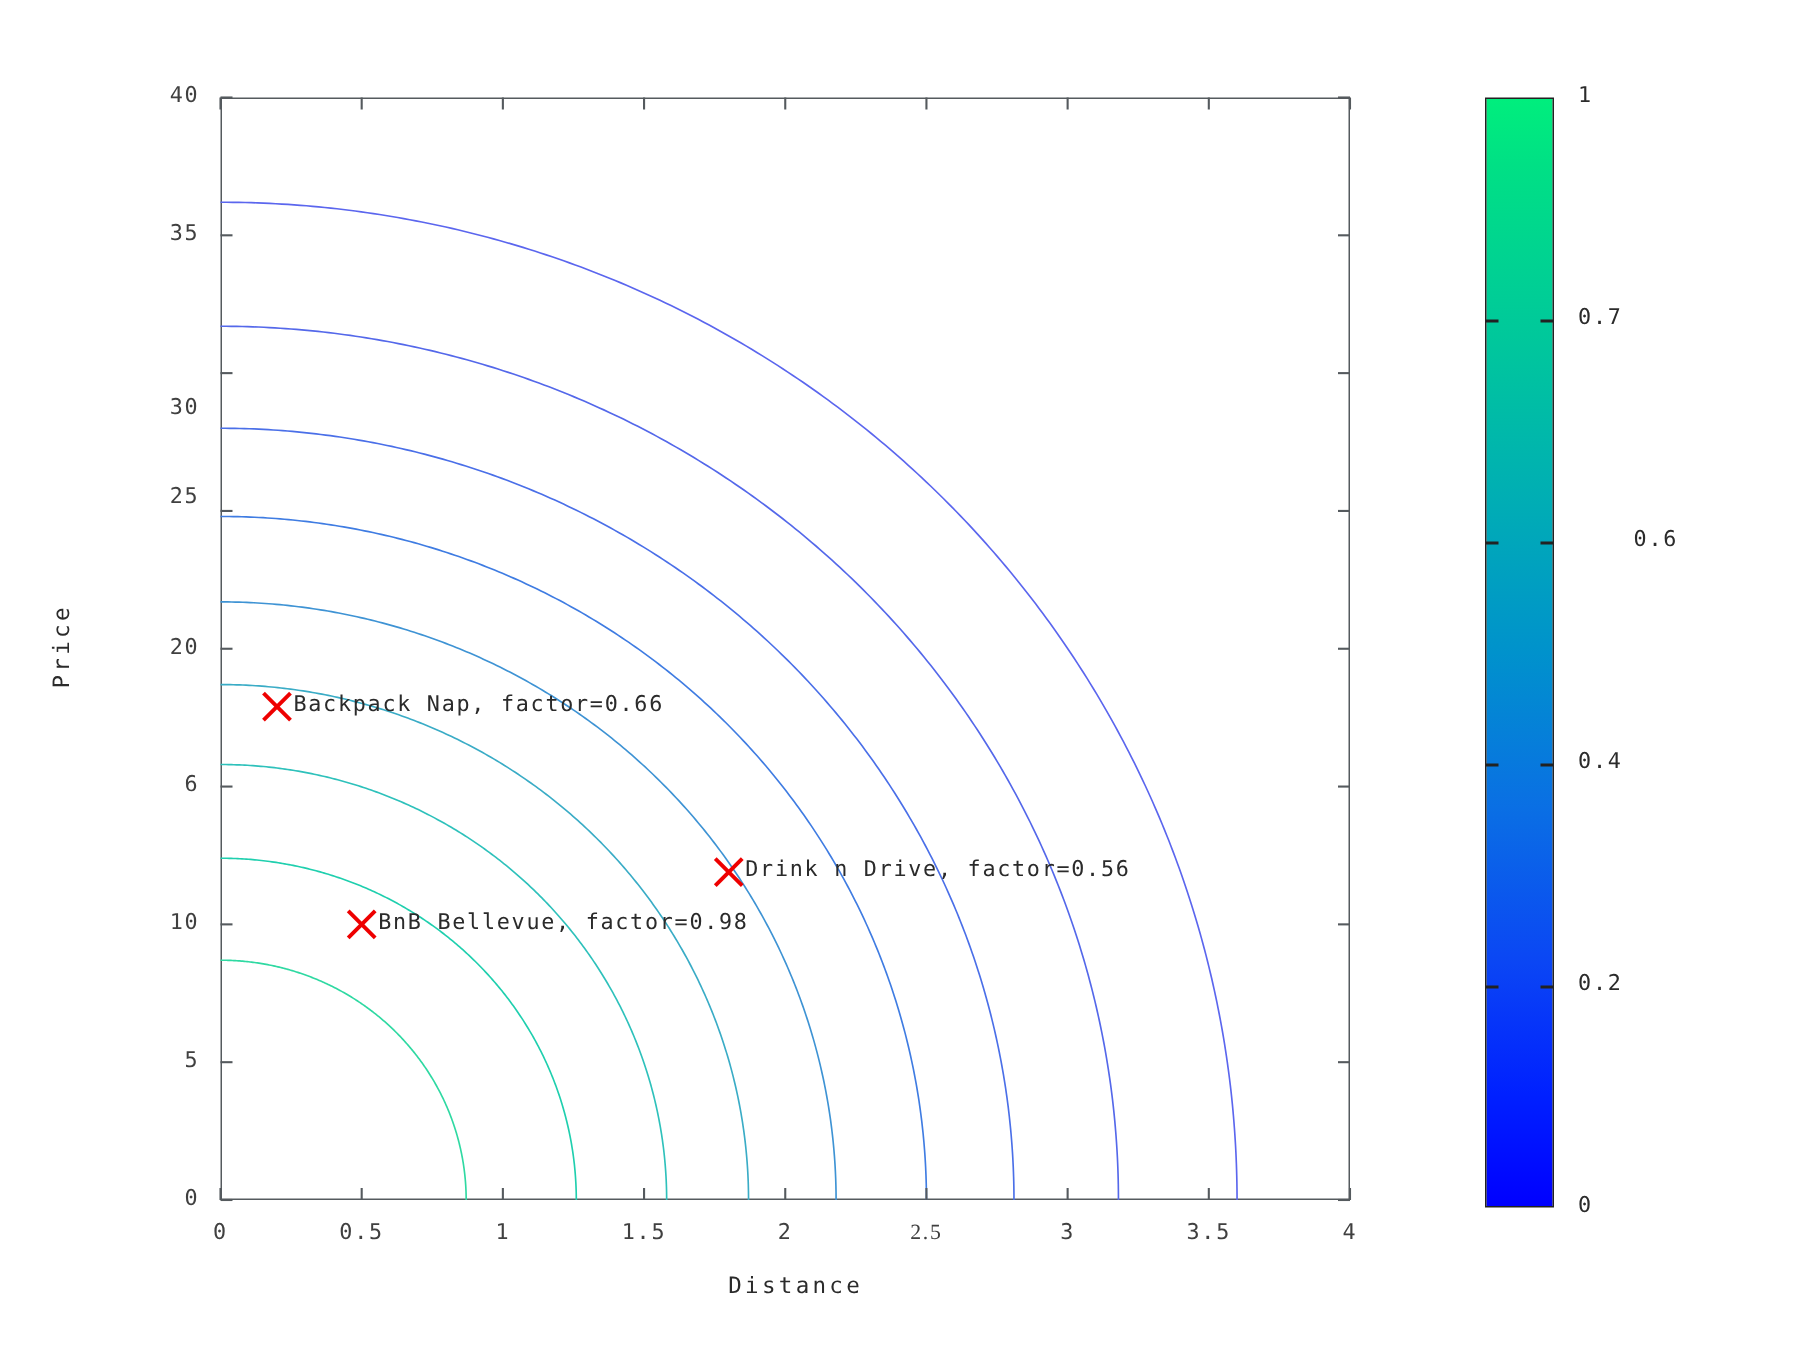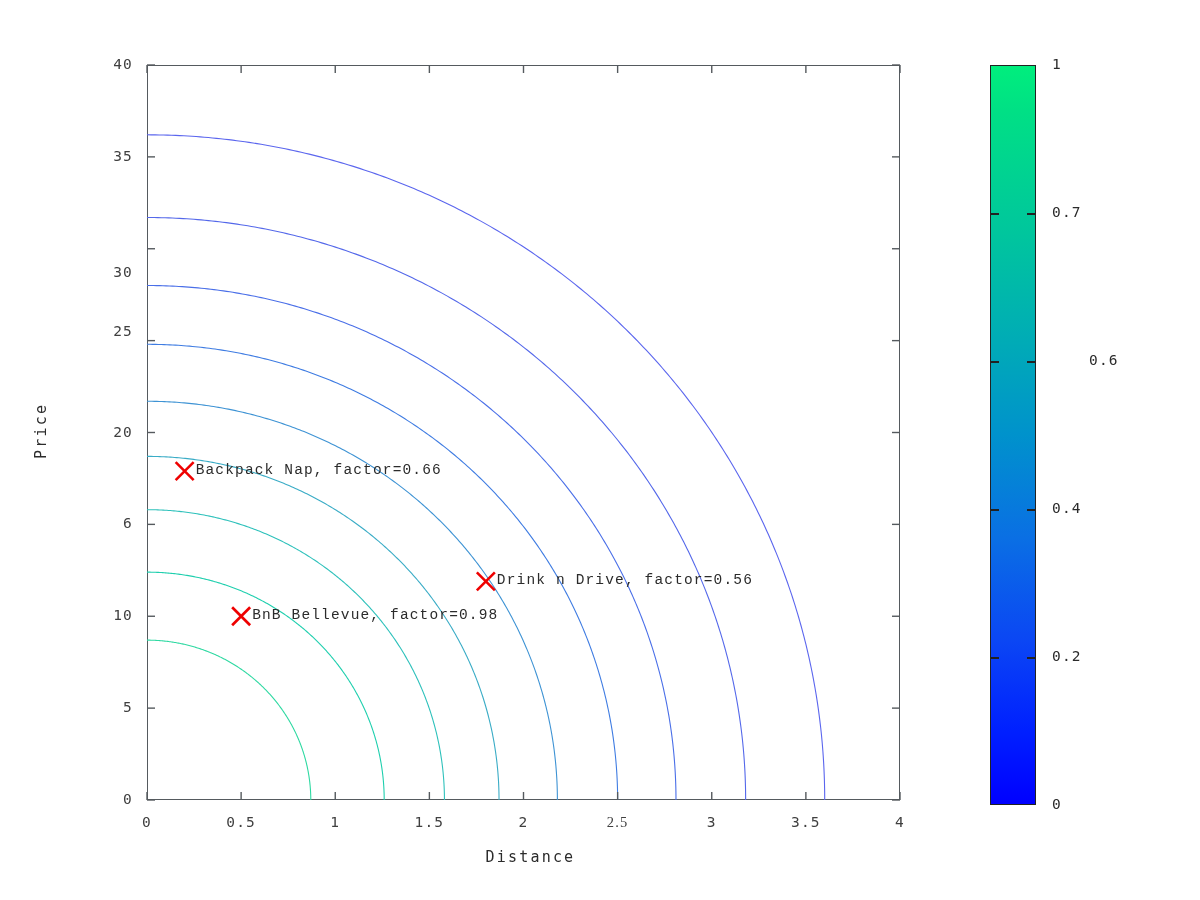--- a/index.html
+++ b/index.html
@@ -22,21 +22,21 @@
   #ytitle{transform-origin:left top;transform:rotate(-90deg);}
 
   .cbar{position:absolute;left:990px;top:65px;width:46px;height:740px;
         border:1.5px solid #222;box-sizing:border-box;
         background:linear-gradient(to bottom,#00ee7d 0%,#00e085 6%,#00c79c 22%,
                    #00aeb4 36%,#0092cc 50%,#0a6fe4 64%,#0b46f4 78%,#0020ff 90%,#0000ff 100%);}
   .cbar-tick{position:absolute;height:1.6px;background:#222;}
   .cbar-label{position:absolute;color:#2b2b2b;font-size:14.5px;letter-spacing:1.2px;}
 
   .marker-label{position:absolute;color:#2b2b2b;font-size:14.5px;letter-spacing:1.15px;
-                white-space:nowrap;font-family:Liberation Mono, monospace;}
+                white-space:nowrap;}
 </style>
 </head>
 <body>
 
 <div id="root">
 
   <div class="plot-frame"></div>
 
   <svg class="layer">
     <g id="contour-group">

